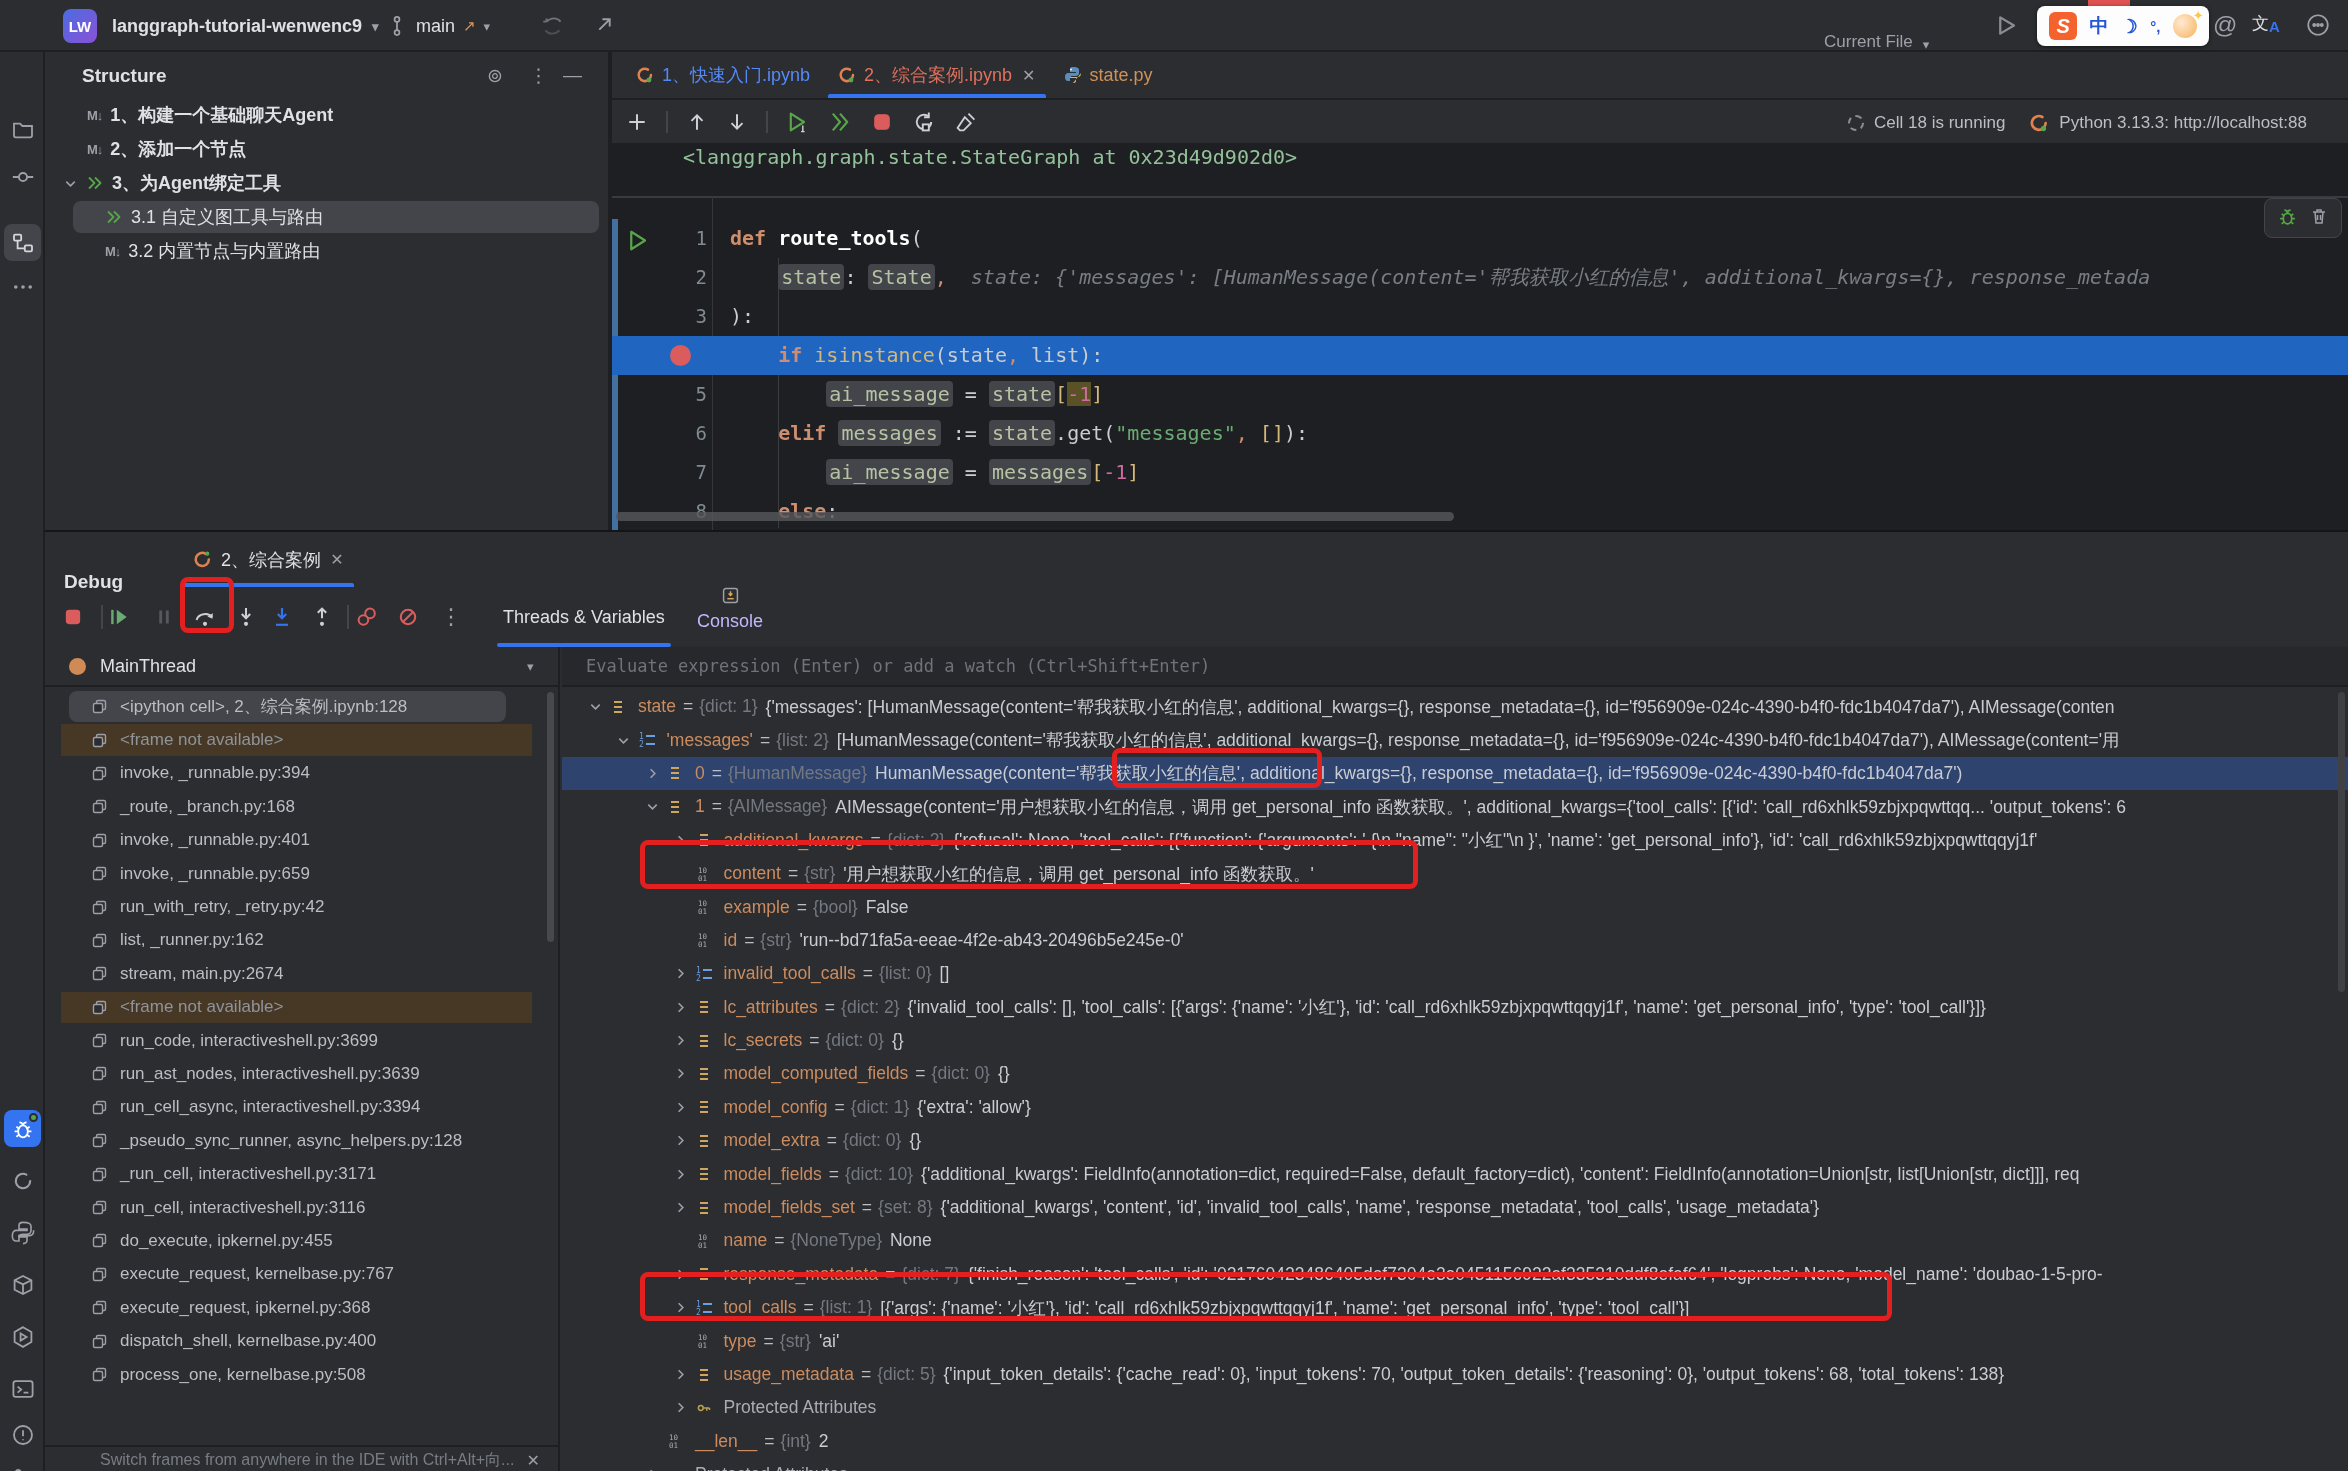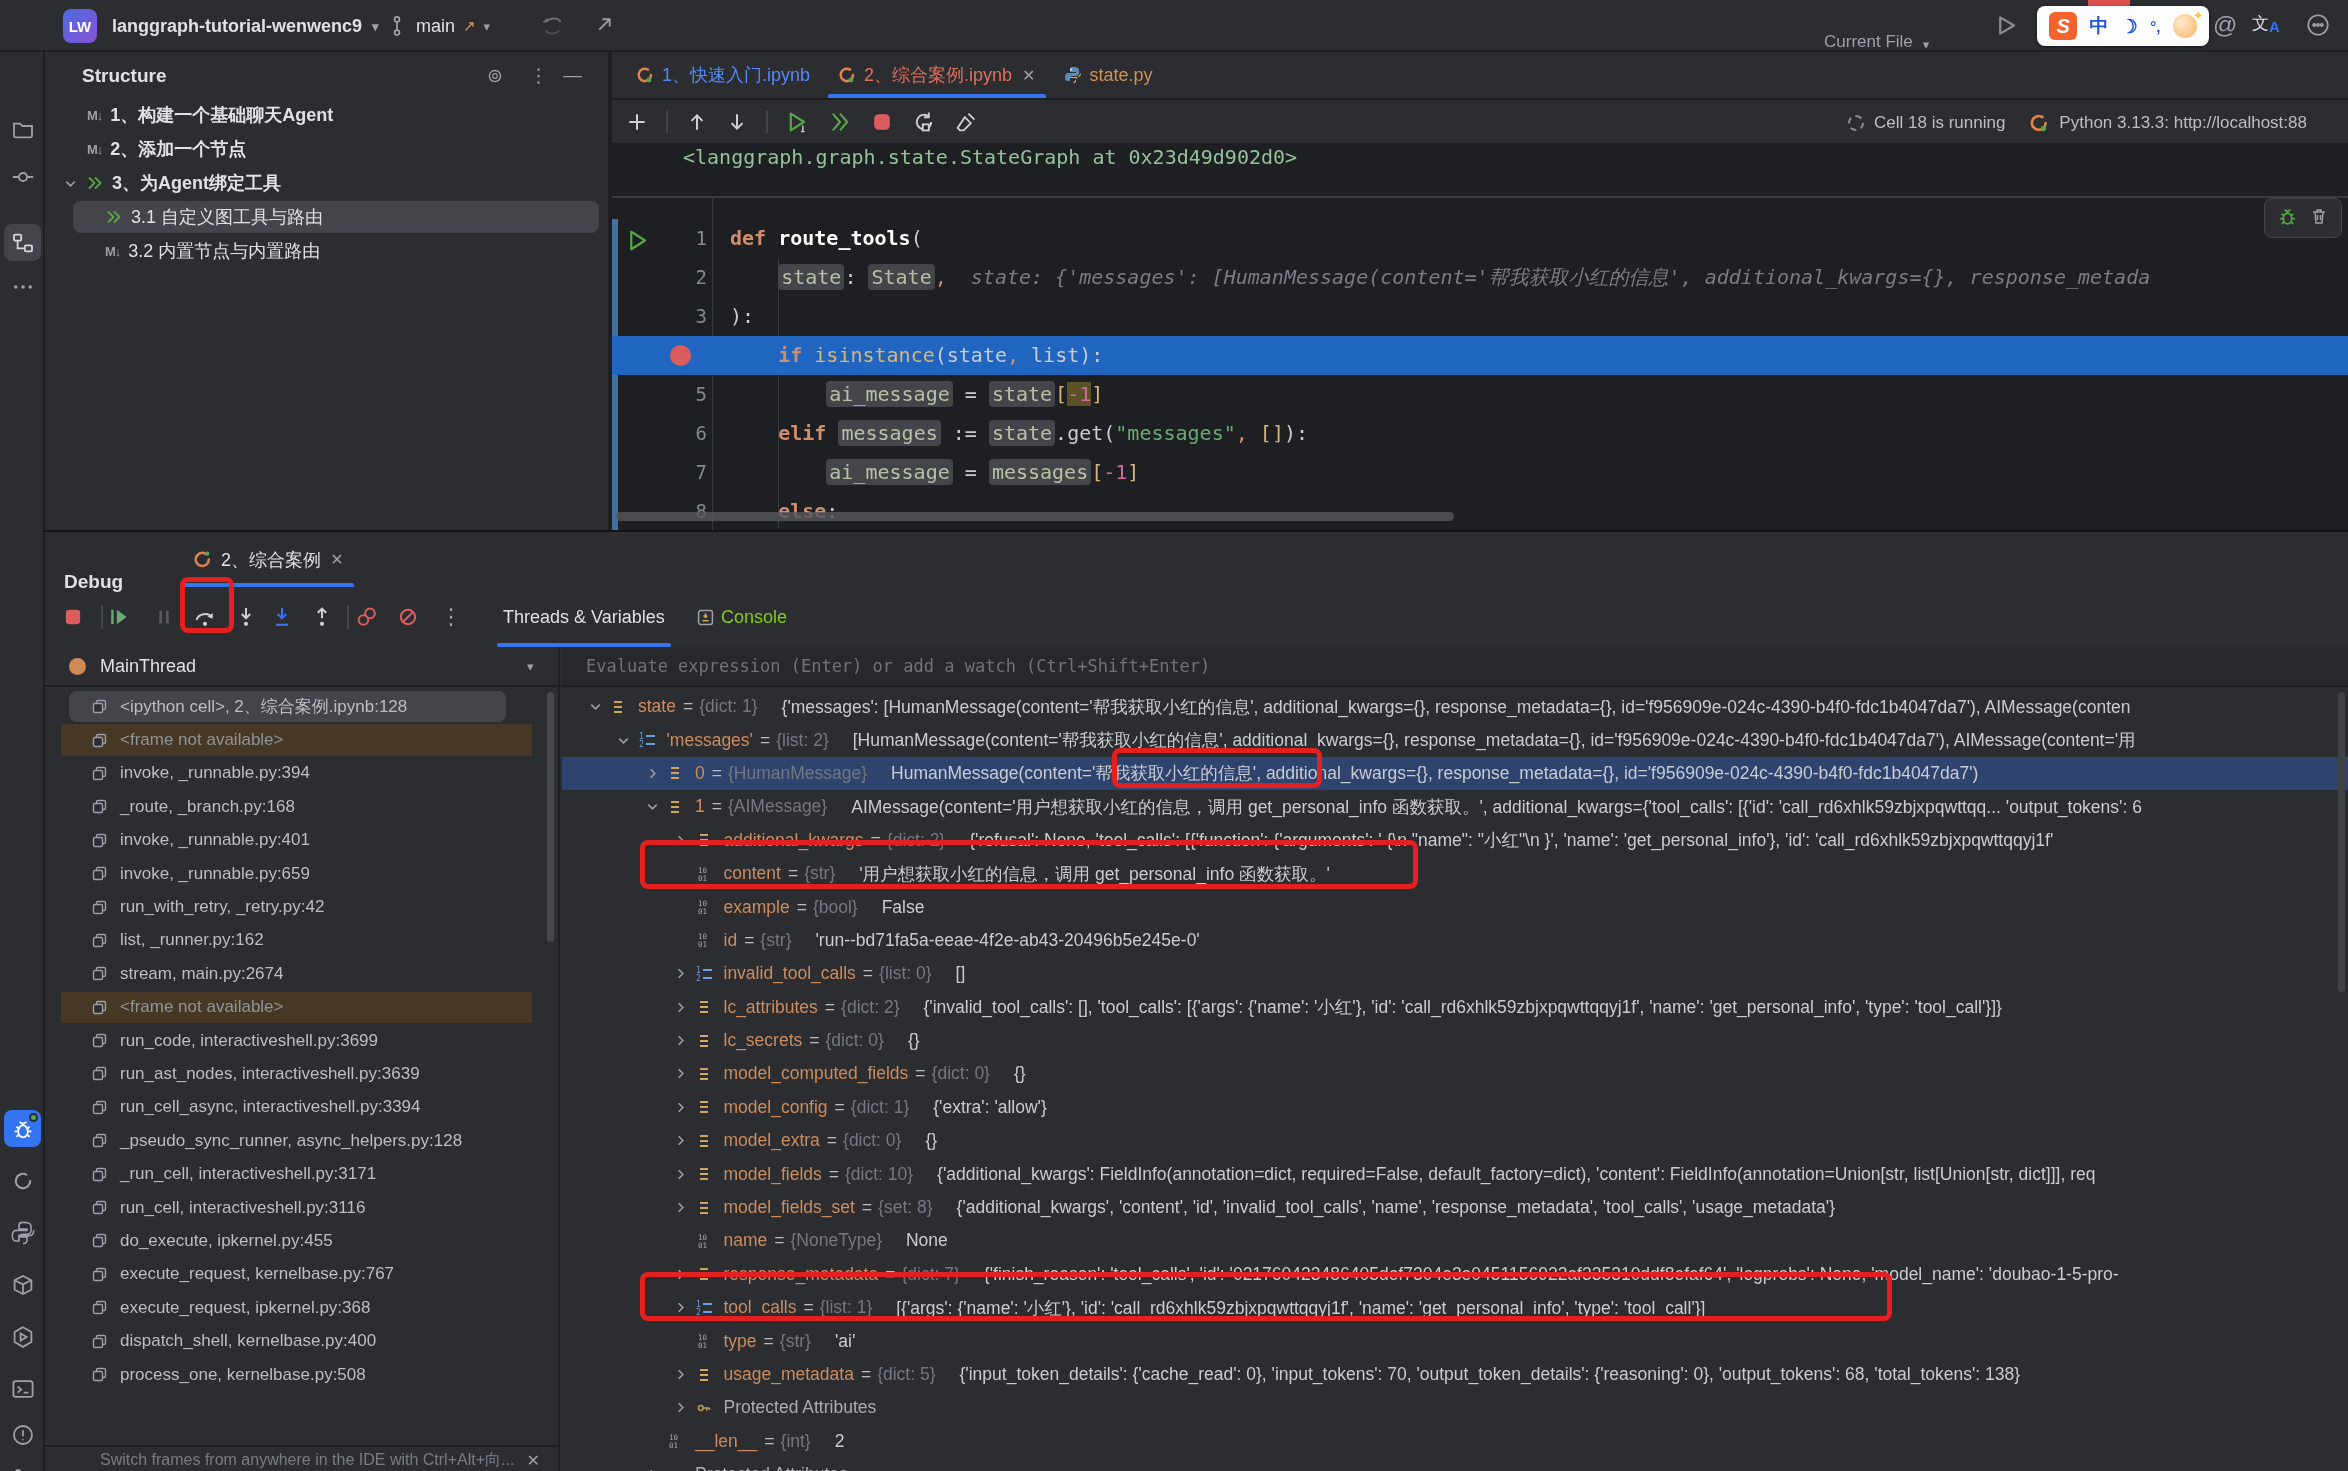--- a/index.html
+++ b/index.html
@@ -125,21 +125,21 @@
   #eval-row { position:absolute; left:0; top:0; width:100%; height:40px; border-bottom:2px solid #1e1f22;
               background:#26282b; display:flex; align-items:center; font-family:"DejaVu Sans Mono",monospace;
               font-size:17px; color:#6f737a; padding-left:24px; }
   #vars-list { position:absolute; left:0; top:43px; width:100%; height:783px; overflow:hidden; }
   .vrow { position:relative; height:33.4px; display:flex; align-items:center; font-size:17.5px; white-space:nowrap; overflow:hidden; width:100%; }
   .vrow.sel { background:#2e436e; }
   .vchev { width:30px; flex:none; display:flex; justify-content:center; }
   .vic { width:28px; flex:none; display:flex; }
   .vname { color:#cc8c5f; }
   .veq { color:#bcbec4; padding:0 6px 0 7px; }
-  .vtype { color:#747880; padding-right:24px; }
+  .vtype { color:#747880; padding-right:8px; }
   .vval { color:#c9ccd1; }
   .vplain { color:#a8adb4; }
   #vars-scroll { position:absolute; right:3px; top:45px; width:7px; height:300px; background:#3f4144; border-radius:4px; }
 
   
   .anno { position:absolute; border:5px solid #e3201f; border-radius:8px; z-index:20; pointer-events:none; }
 </style>
 </head>
 <body>
 
@@ -530,21 +530,21 @@
       <span class="dt-ic" style="left:347px;">
           <svg width="24" height="24" viewBox="0 0 20 20" fill="none" stroke="#db5c5c" stroke-width="1.7">
             <circle cx="10" cy="10" r="6"></circle>
             <path d="M5.8 14.2L14.2 5.8"></path>
           </svg>
         </span>
       <span class="dt-ic" style="left:390px;color:#9da0a8;font-size:22px;">⋮</span>
       <span class="dtab active" style="left:458px;">
           <span>Threads &amp; Variables</span>
         </span>
-      <span class="dtab" style="left:652px;color:#84cc16;">
+      <span class="dtab" style="left:652px;color:#c4b5fd;flex-direction:column;">
         <svg width="17" height="17" viewBox="0 0 16 16" fill="none" stroke="#9da0a8" stroke-width="1.4">
             <rect x="1.5" y="1.5" width="13" height="13" rx="2"></rect>
             <path d="M5 11h6" stroke="#d5a85b"></path>
             <path d="M8 4v4M6.2 6.2L8 8l1.8-1.8" stroke="#d5a85b"></path>
           </svg>
         <span>Console</span>
       </span>
     </div>
 
     <div id="frames-panel">

